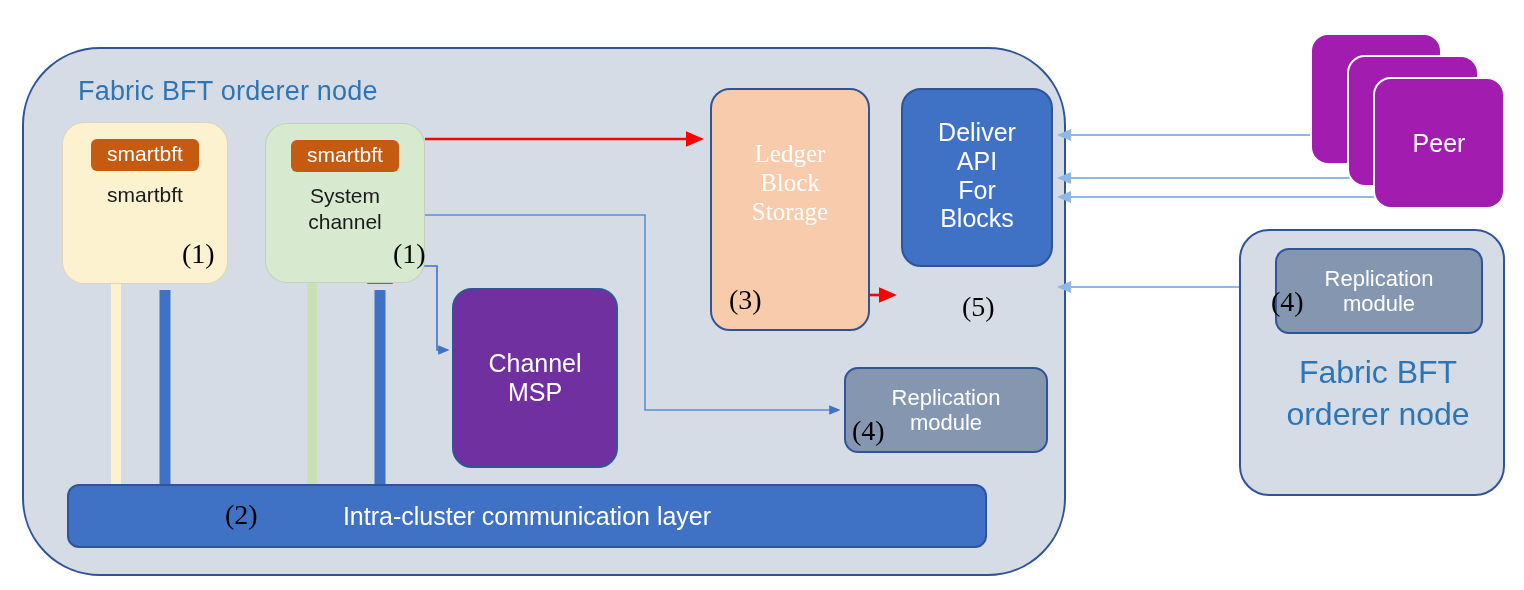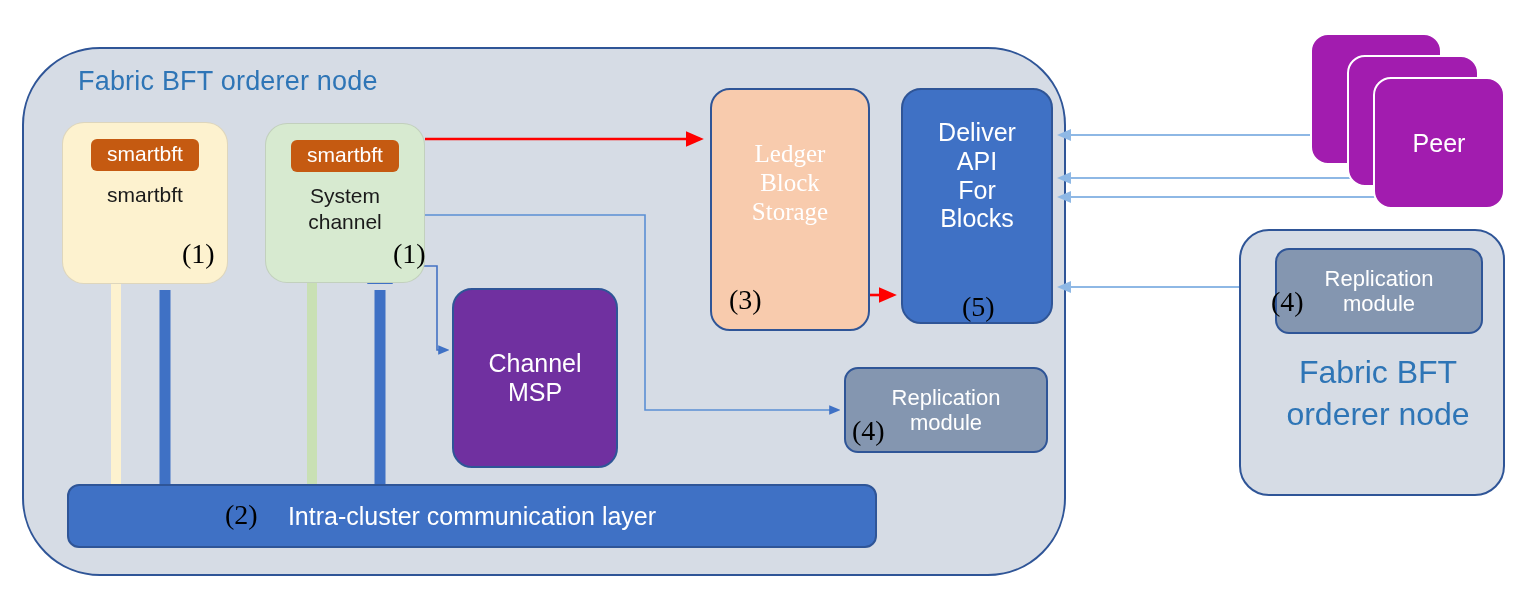--- a/index.html
+++ b/index.html
@@ -28,21 +28,21 @@
 
   
   #main-node {
     left: 22px; top: 47px; width: 1044px; height: 529px;
     background: #d6dce5;
     border: 2px solid #2f5597;
     border-radius: 78px;
   }
   #main-node-title {
     position: absolute;
-    left: 78px; top: 66px;
+    left: 78px; top: 76px;
     color: #2e75b6;
     font-size: 27px;
     letter-spacing: 0.2px;
   }
 
   
   .channel-card {
     border-radius: 22px;
     border: 1px solid rgba(130,130,130,0.25);
     justify-content: flex-start;
@@ -88,21 +88,21 @@
     border-radius: 20px;
     color: #ffffff;
     font-size: 25px;
     justify-content: flex-start;
     padding-top: 50px;
   }
   #ledger-storage .line { display: block; font-family: Liberation Serif, serif; }
 
   
   #deliver-api {
-    left: 901px; top: 88px; width: 152px; height: 236px;
+    left: 901px; top: 88px; width: 152px; height: 179px;
     background: #3f71c5;
     border: 2px solid #2f5597;
     border-radius: 20px;
     color: #ffffff;
     font-size: 25px;
     justify-content: flex-start;
     padding-top: 28px;
   }
   #deliver-api .line { display: block; }
 
@@ -111,21 +111,21 @@
     left: 844px; top: 367px; width: 204px; height: 86px;
     background: #8496b0;
     border: 2px solid #2f5597;
     border-radius: 14px;
     color: #ffffff;
     font-size: 22px;
   }
 
   
   #intra-cluster {
-    left: 67px; top: 484px; width: 810px; height: 64px;
+    left: 67px; top: 484px; width: 920px; height: 64px;
     background: #3f71c5;
     border: 2px solid #2f5597;
     border-radius: 12px;
     color: #ffffff;
     font-size: 25px;
   }
 
   
   .peer-card {
     position: absolute;

